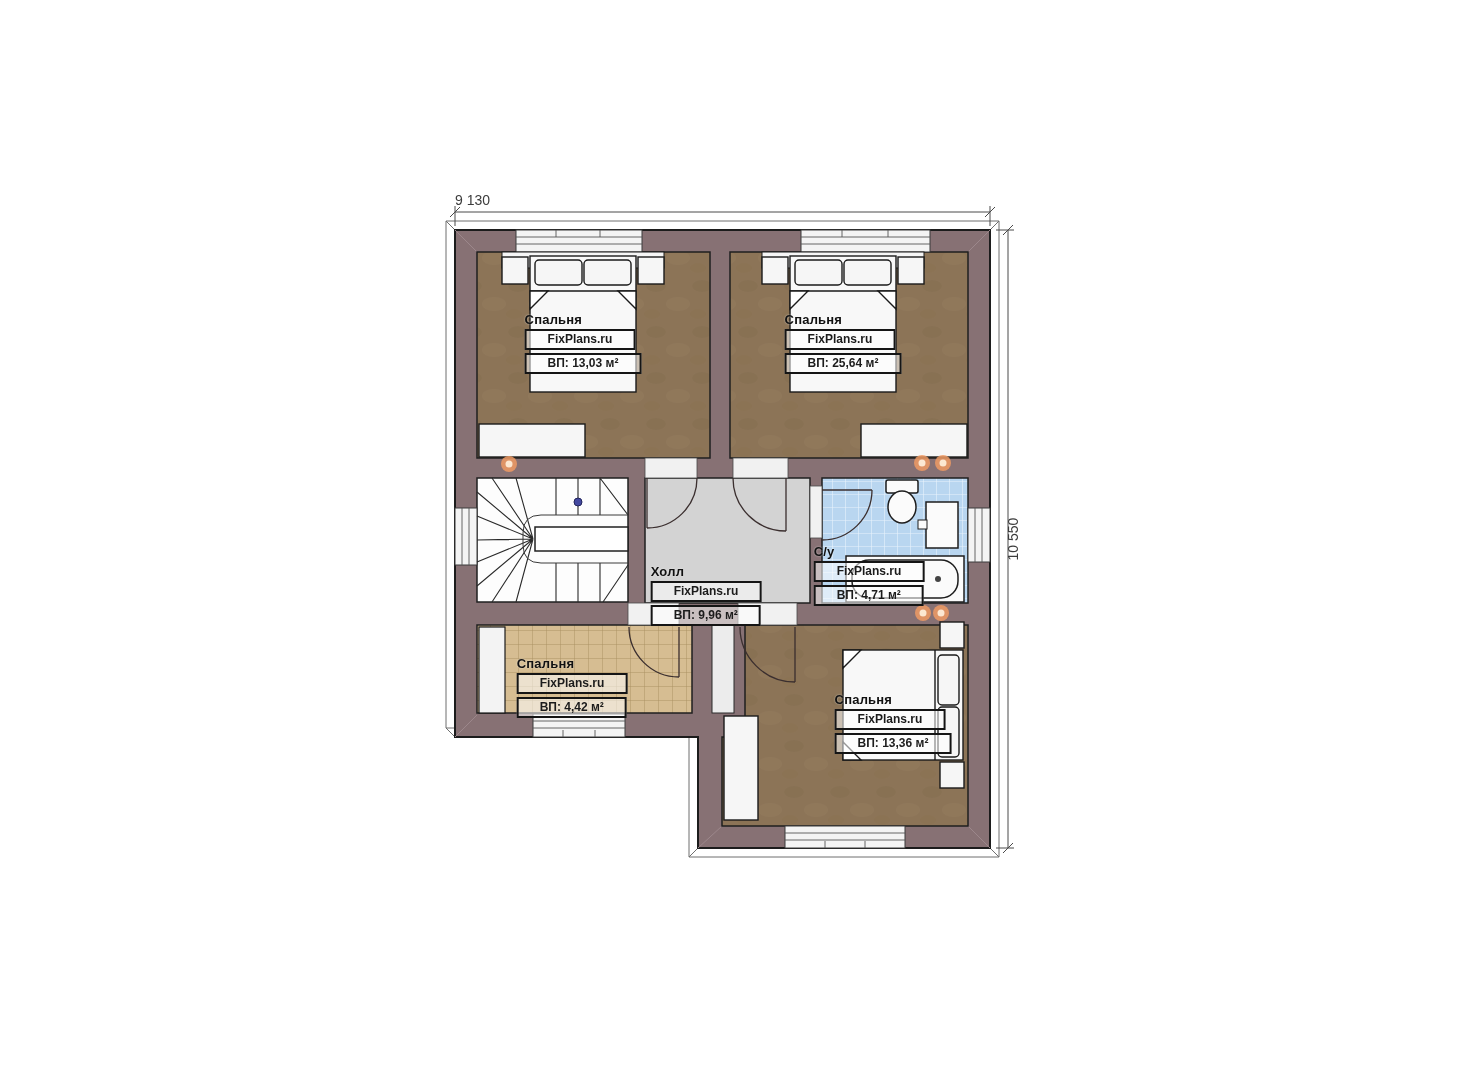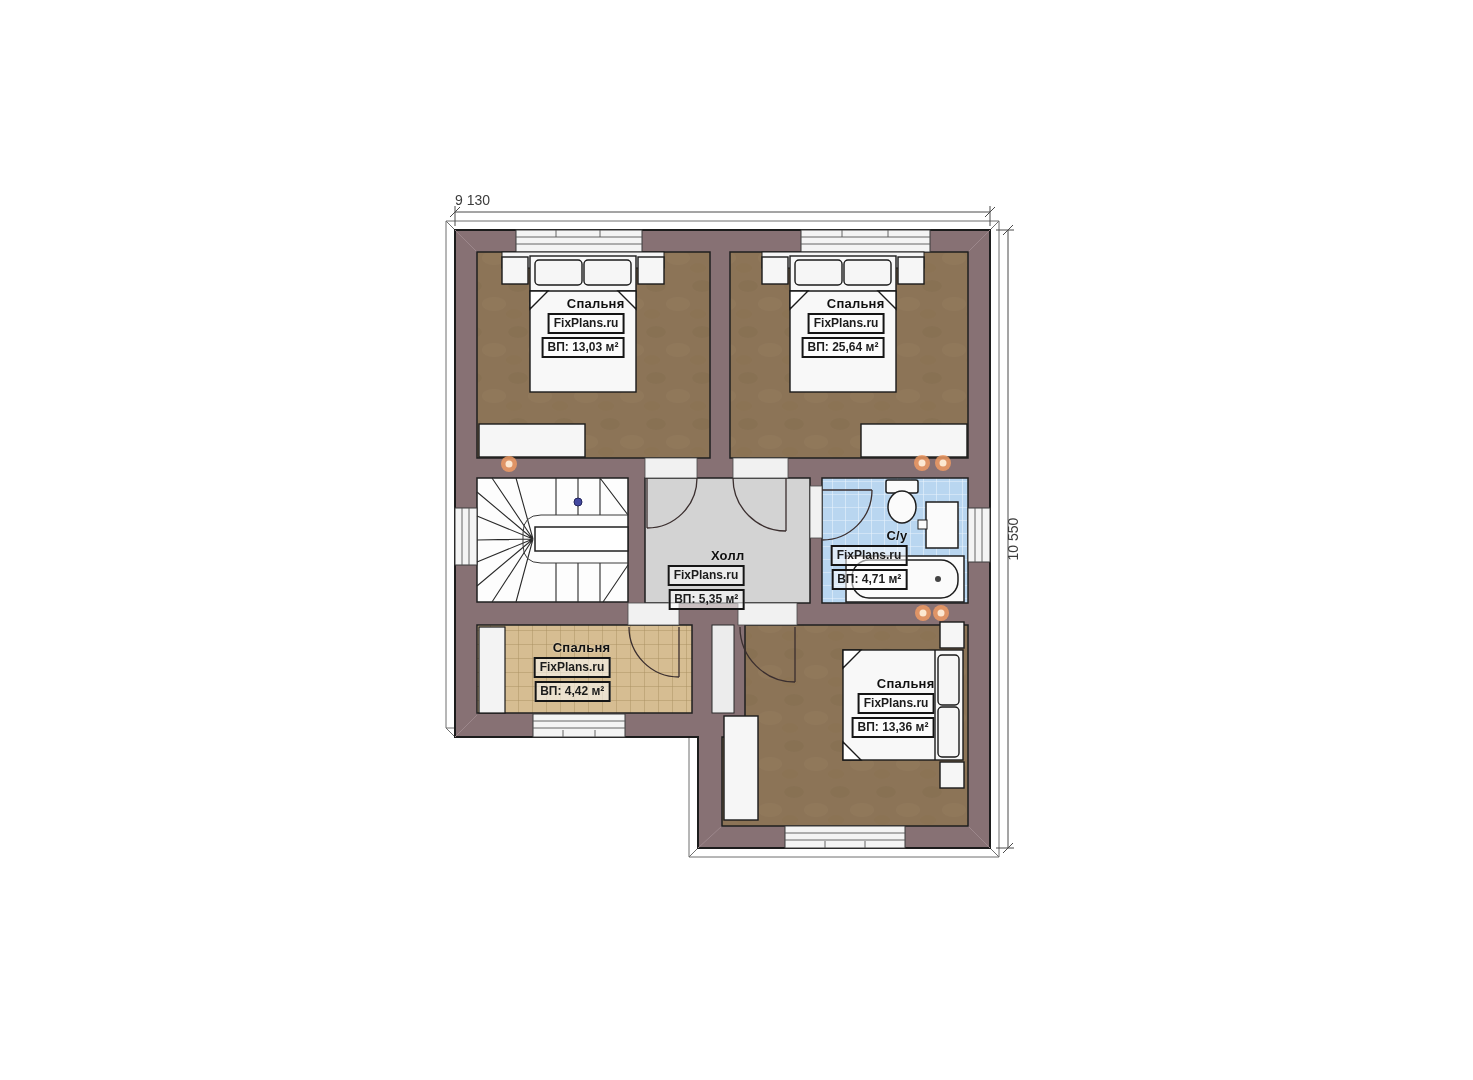--- a/index.html
+++ b/index.html
@@ -1,24 +1,24 @@
 <!DOCTYPE html>
 <html><head>
 <meta charset="utf-8">
 <style>
   html,body{margin:0;padding:0;background:#ffffff;}
   body{width:1473px;height:1080px;position:relative;overflow:hidden;
        font-family:"Liberation Sans",sans-serif;}
   #plan-svg{position:absolute;left:0;top:0;}
   .label{position:absolute;transform:translateX(-50%);display:flex;
-         flex-direction:column;align-items:flex-end;gap:2px;z-index:5;}
+         flex-direction:column;align-items:flex-start;gap:2px;z-index:5;margin-top:16px;}
   .rname{font-weight:bold;font-size:13px;color:#101010;letter-spacing:.2px;
          text-shadow:0 0 2px rgba(255,255,255,.6);}
   .lbox{border:2px solid #151515;background:rgba(255,255,255,.55);
-        font-size:12px;font-weight:bold;color:#1c1c1c;padding:0 4px;
+        font-size:12px;font-weight:bold;color:#1c1c1c;padding:0 21px;
         line-height:17px;white-space:nowrap;}
   .lbox + .lbox{margin-top:1px;}
   .dim{position:absolute;font-size:14px;color:#3c3c3c;z-index:4;}
   .dim-top{left:455px;width:535px;text-align:left;top:192px;}
   .dim-right{left:1013px;top:539px;transform:translate(-50%,-50%) rotate(-90deg);
              white-space:nowrap;}
 </style>
 </head>
 <body>
 
@@ -215,21 +215,21 @@
 
 <div class="label" style="left:843px;top:296px">
   <div class="rname">Спальня</div>
   <div class="lbox">FixPlans.ru</div>
   <div class="lbox">ВП: 25,64 м²</div>
 </div>
 
 <div class="label" style="left:706px;top:548px">
   <div class="rname">Холл</div>
   <div class="lbox">FixPlans.ru</div>
-  <div class="lbox">ВП: 5,35 м²</div>
+  <div class="lbox">ВП: 9,96 м²</div>
 </div>
 
 <div class="label" style="left:869px;top:528px">
   <div class="rname">С/у</div>
   <div class="lbox">FixPlans.ru</div>
   <div class="lbox">ВП: 4,71 м²</div>
 </div>
 
 <div class="label" style="left:572px;top:640px">
   <div class="rname">Спальня</div>

